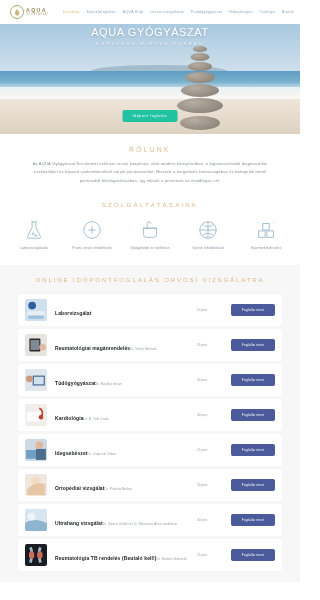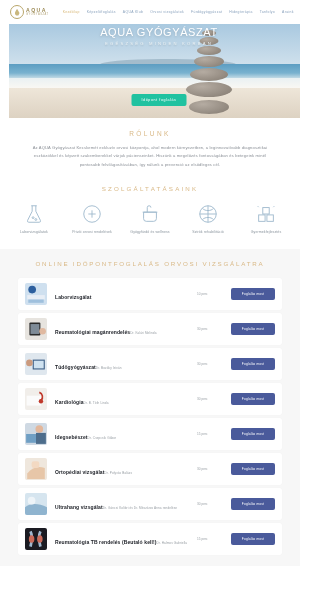--- a/index.html
+++ b/index.html
@@ -41,24 +41,23 @@
   }
   .nav { display: flex; align-items: center; gap: 7px; margin-left: 14px; }
   .nav-item {
     font-size: 3.4px; letter-spacing: 0.35px; color: #8aa2bd;
     white-space: nowrap; cursor: pointer;
   }
   .nav-item.active { color: #d8b878; }
 
   
   .hero {
-    height: 94px; width: 100%; position: relative; overflow: hidden;
+    height: 110px; width: 100%; position: relative; overflow: hidden;
     background: linear-gradient(#b7d2e6 0%, #c5dcec 28%, #8fb9d4 40%, #6fa4c4 50%,
                 #a9cadc 58%, #e8eef0 66%, #f0ece6 76%, #e3dbd0 88%, #d8cec1 100%);
-    margin-left: 9px;
   }
   .hero-sky {
     position: absolute; left: 0; top: 0; width: 100%; height: 44%;
     background: linear-gradient(#a9c9e0, #cfe0ec);
   }
   .hero-hill {
     position: absolute; left: 30%; top: 37%; width: 46%; height: 7%;
     background: #96b0c1; opacity: .75;
     border-radius: 50% 50% 0 0 / 100% 100% 0 0;
   }

